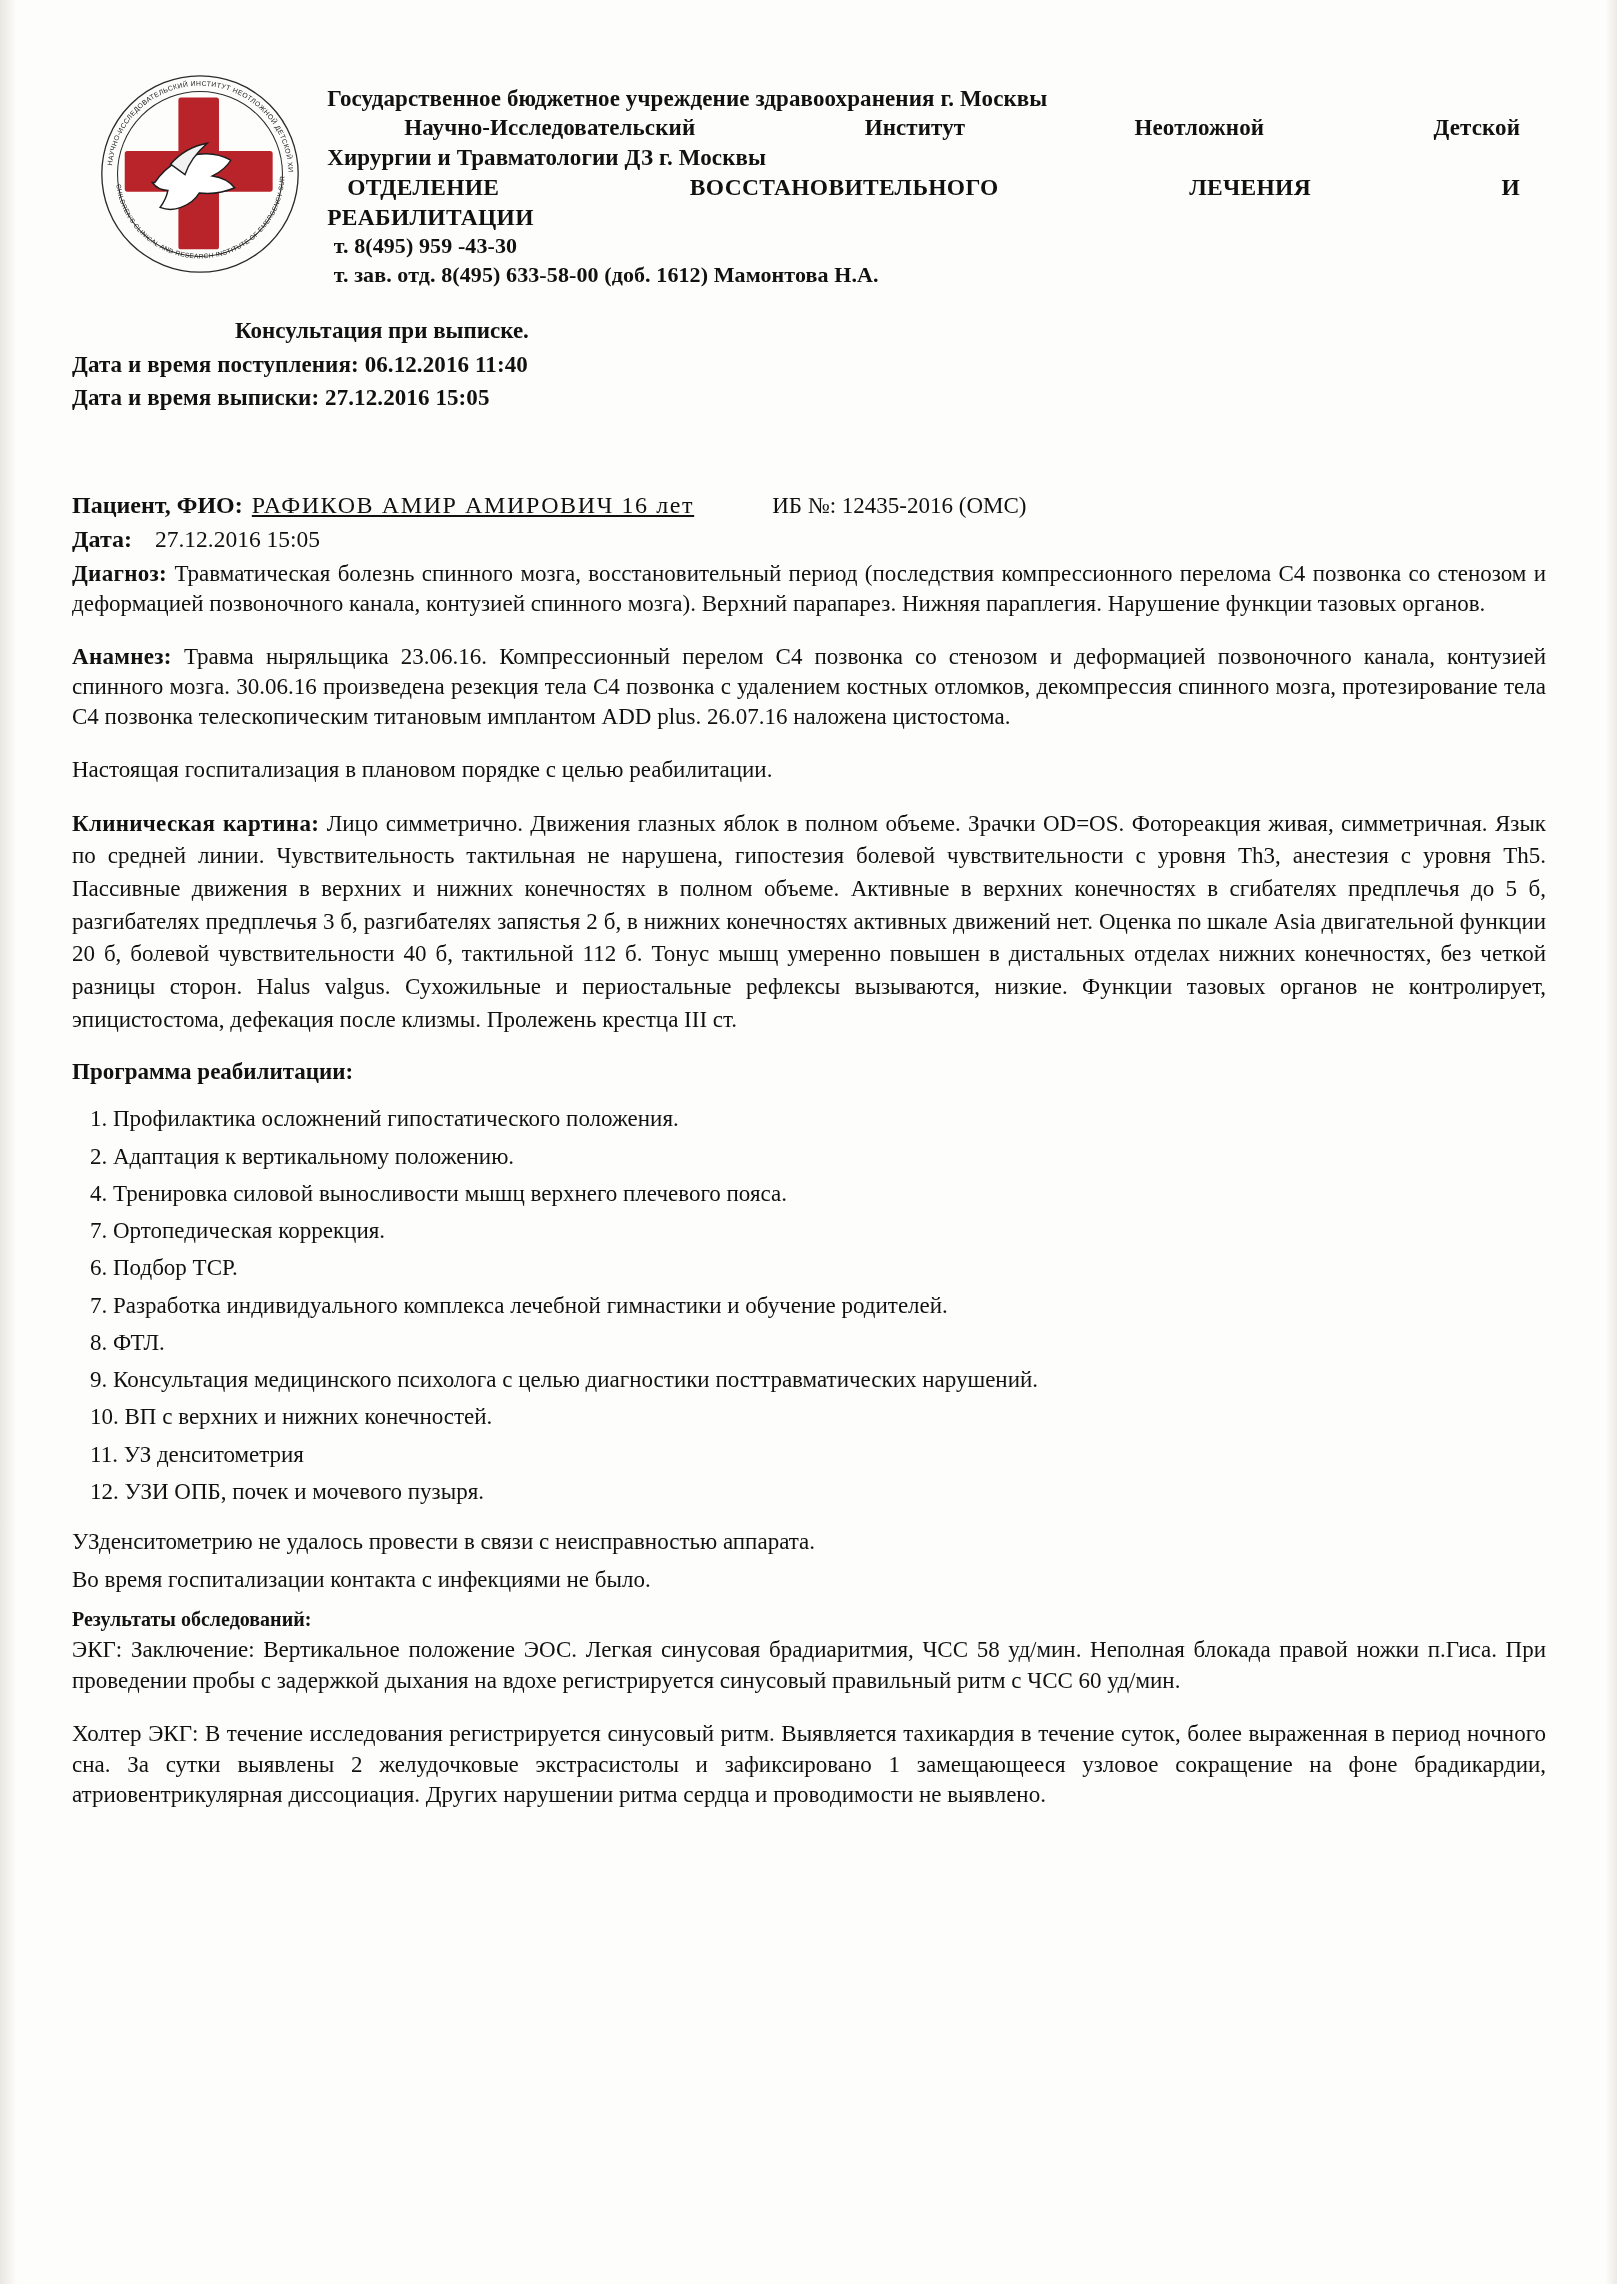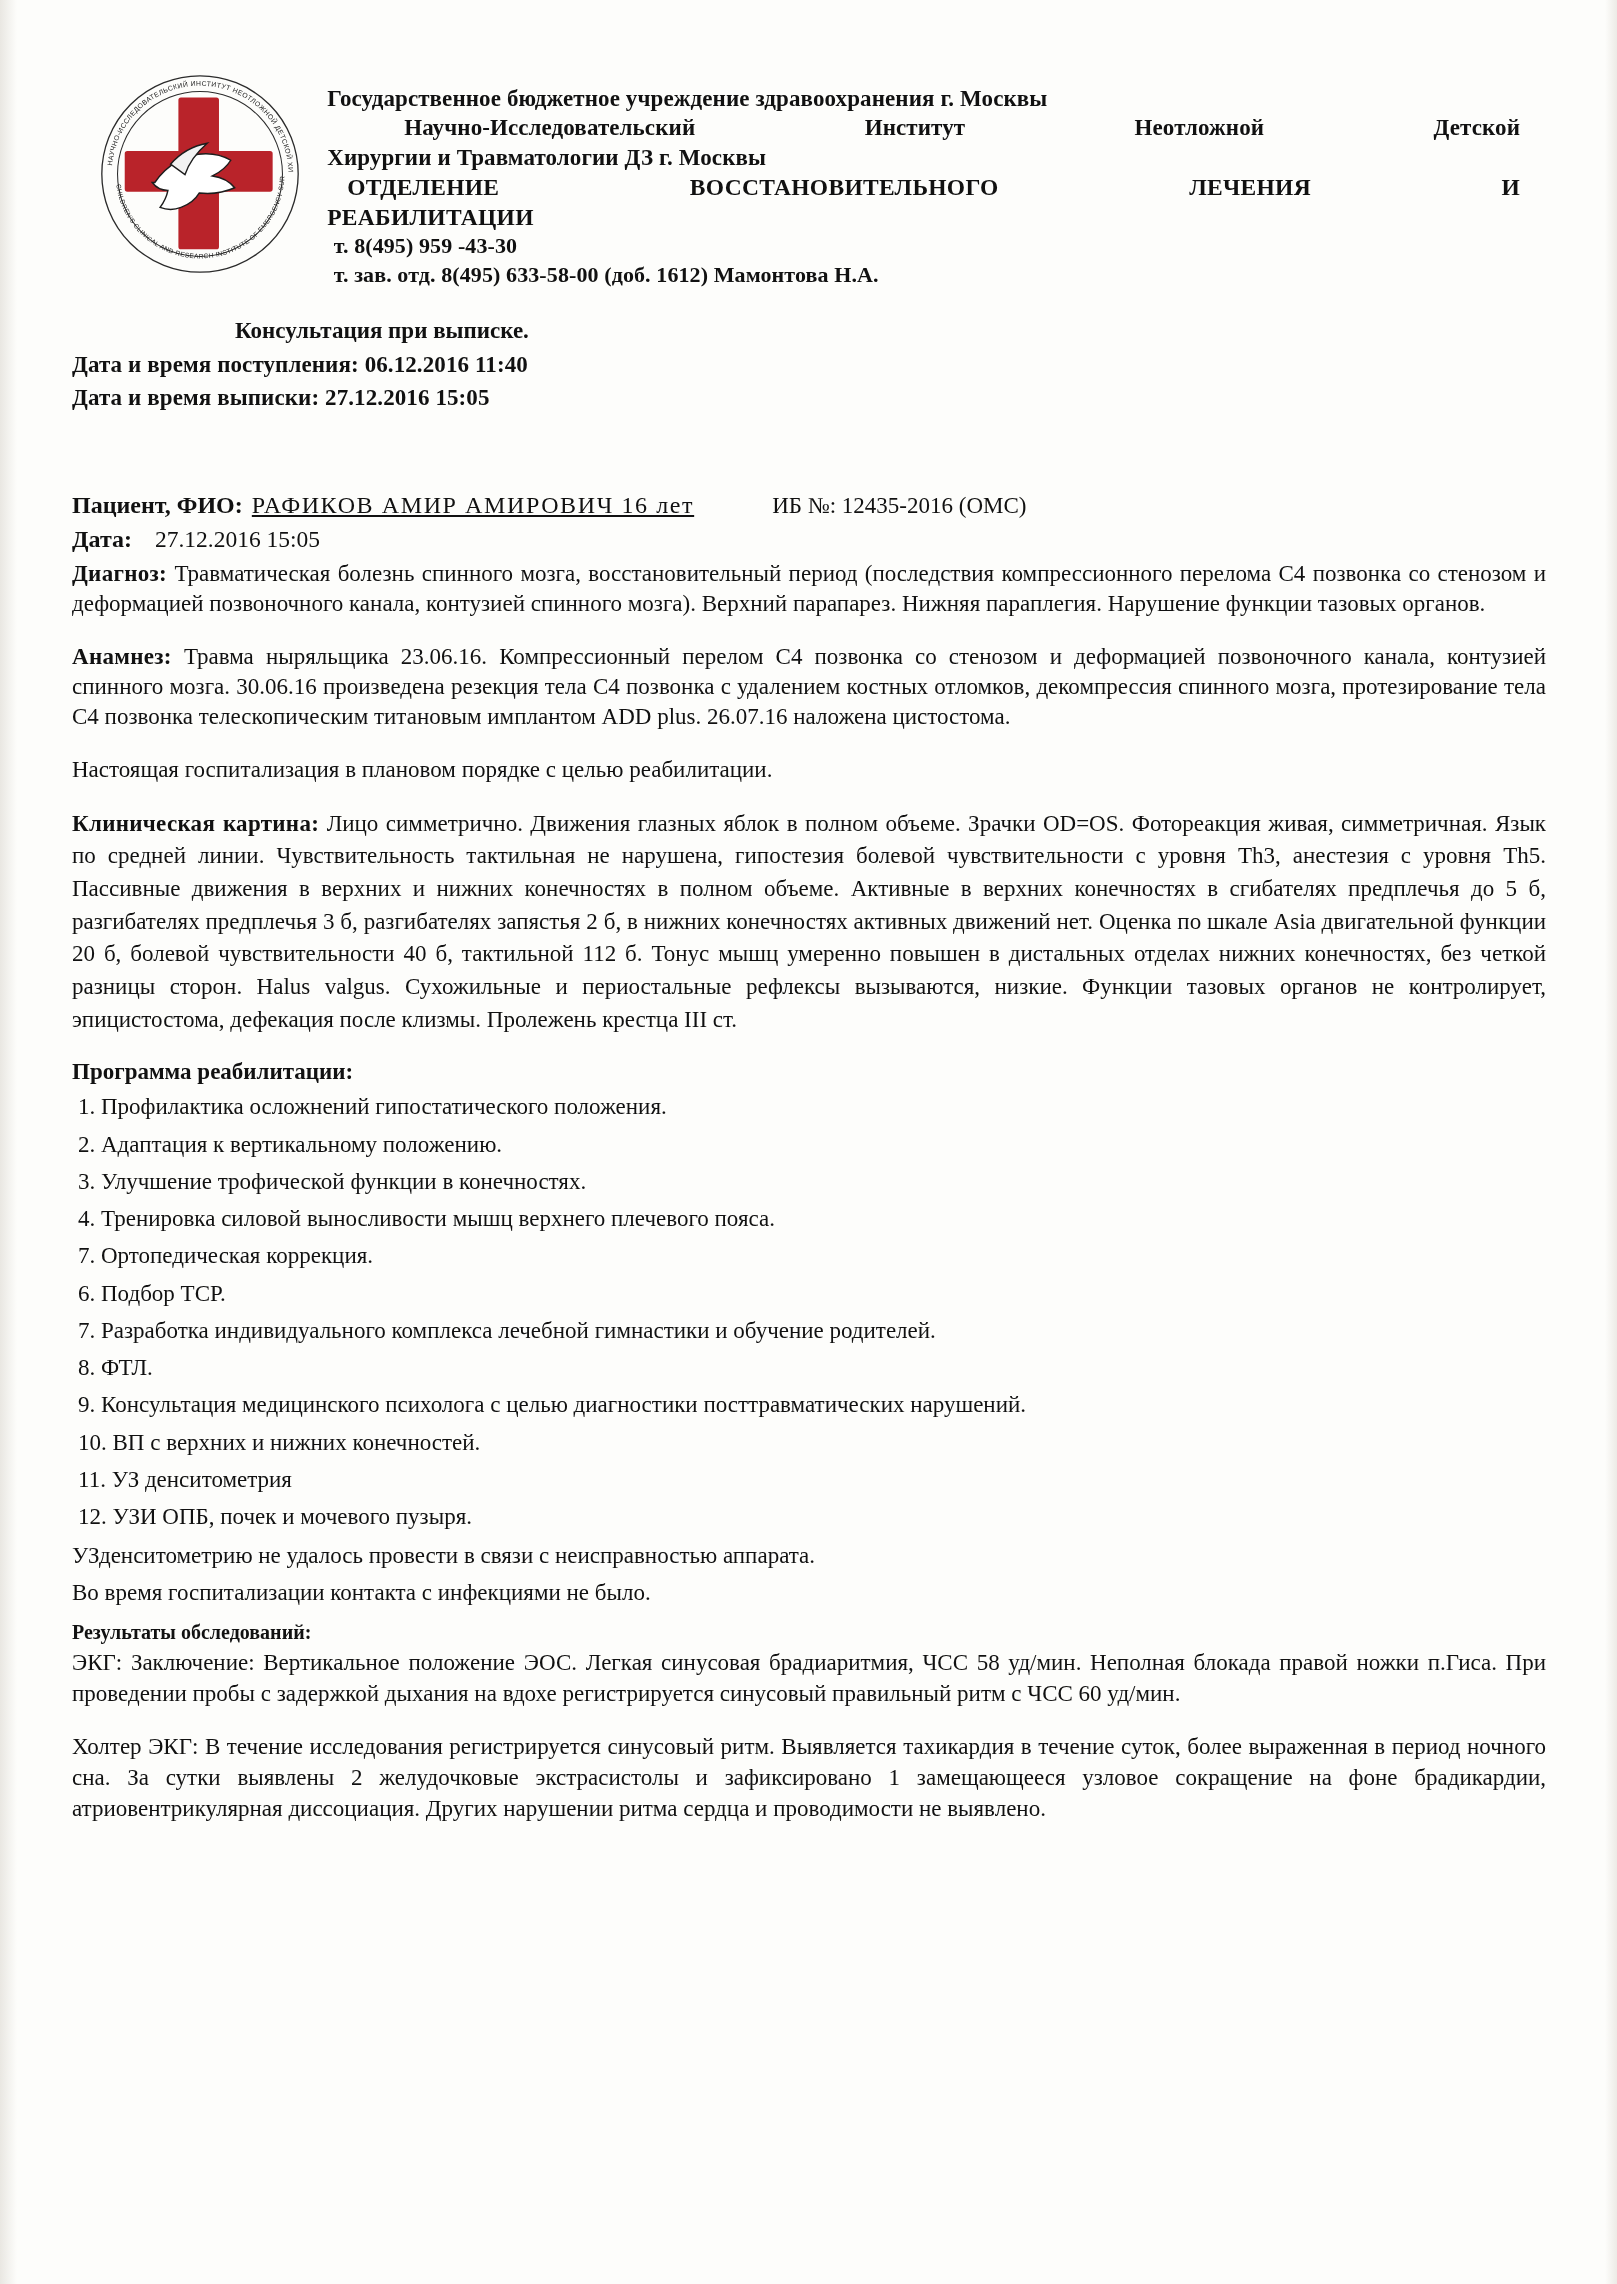--- a/index.html
+++ b/index.html
@@ -134,21 +134,21 @@
   }
   .para.loose { line-height: 1.42; }
 
   .section-head {
     font-weight: bold;
     font-size: 23px;
     margin-top: 10.5px;
   }
   ol.plain {
     list-style: none;
-    margin: 6px;
+    margin: 18px;
     padding: 0;
   }
   ol.plain li {
     font-size: 23px;
     line-height: 1.42;
     margin-top: 4.6px;
   }
   .note-line {
     font-size: 23px;
     line-height: 1.42;
@@ -240,21 +240,20 @@
 
   <p class="para loose">
     <span class="lead">Клиническая картина:</span>
     <span>Лицо симметрично. Движения глазных яблок в полном объеме. Зрачки OD=OS. Фотореакция живая, симметричная. Язык по средней линии.  Чувствительность тактильная не нарушена, гипостезия болевой чувствительности с уровня Th3, анестезия с уровня Th5. Пассивные движения в верхних и нижних конечностях в полном объеме. Активные в верхних конечностях в сгибателях предплечья до 5 б, разгибателях предплечья 3 б, разгибателях запястья 2 б, в нижних конечностях активных движений нет. Оценка по шкале Asia двигательной функции 20 б, болевой чувствительности 40 б,  тактильной 112 б. Тонус мышц умеренно повышен в дистальных отделах нижних конечностях, без четкой разницы сторон. Halus valgus. Сухожильные и периостальные рефлексы вызываются, низкие. Функции тазовых органов не контролирует, эпицистостома, дефекация после клизмы. Пролежень крестца III ст.</span>
   </p>
 
   <div class="section-head">Программа реабилитации:</div>
   <ol class="plain">
     <li>1. Профилактика осложнений гипостатического положения.</li>
     <li>2. Адаптация к вертикальному положению.</li>
-    <li>3. Улучшение трофической функции в конечностях.</li>
     <li>4. Тренировка силовой выносливости  мышц верхнего плечевого пояса.</li>
     <li>7. Ортопедическая коррекция.</li>
     <li>6. Подбор ТСР.</li>
     <li>7. Разработка индивидуального комплекса лечебной гимнастики и обучение родителей.</li>
     <li>8. ФТЛ.</li>
     <li>9. Консультация медицинского психолога с целью диагностики посттравматических нарушений.</li>
     <li>10. ВП с верхних и нижних конечностей.</li>
     <li>11. УЗ денситометрия</li>
     <li>12. УЗИ ОПБ, почек и мочевого пузыря.</li>
   </ol>

